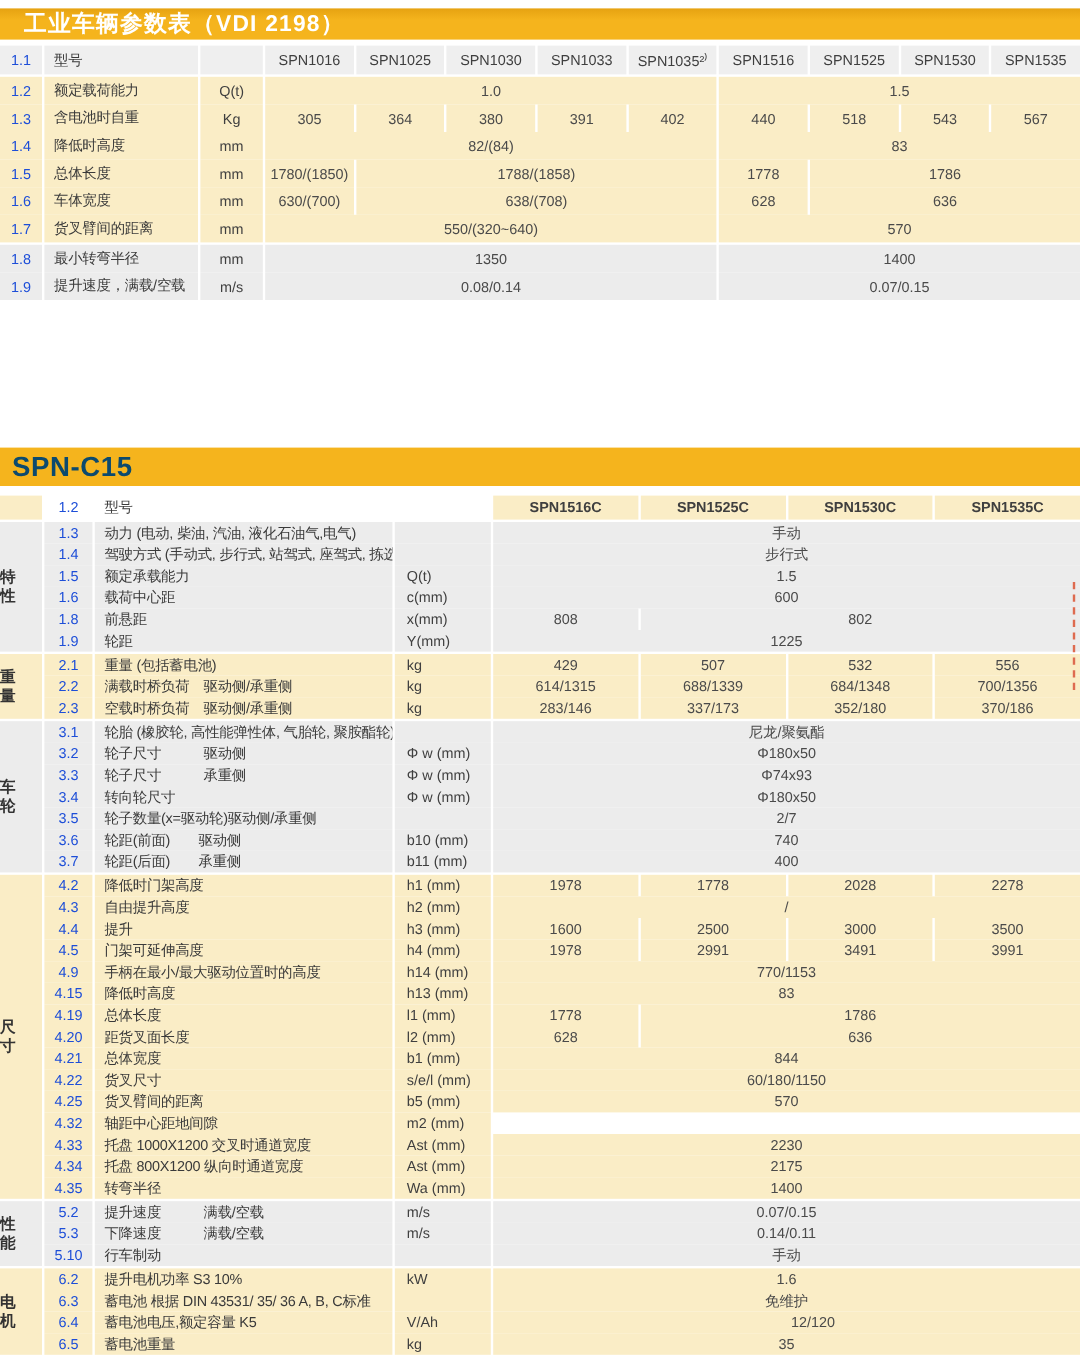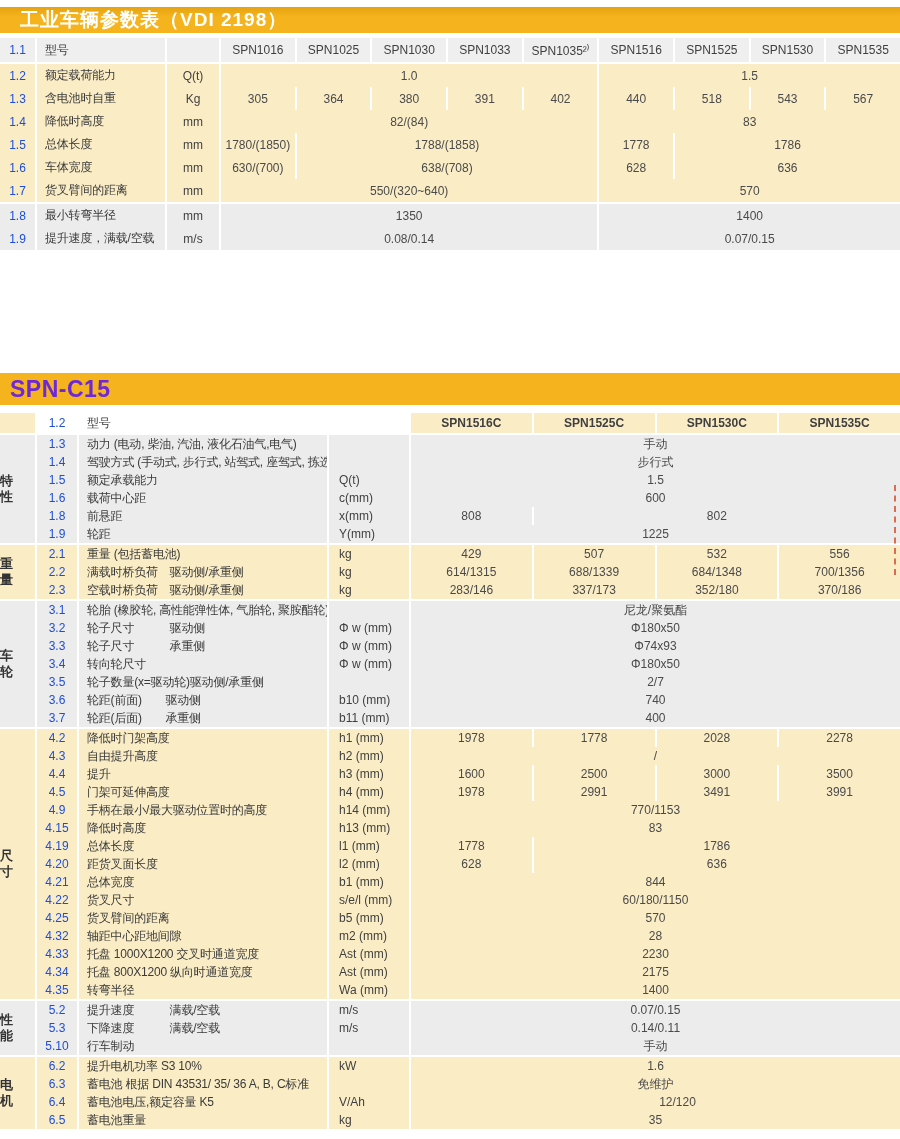--- a/index.html
+++ b/index.html
@@ -4,21 +4,21 @@
 <style>
   html,body{margin:0;padding:0;background:#ffffff;}
   .canvas{position:relative;width:900px;height:1139px;background:#ffffff;
           font-family:Liberation Sans, sans-serif;color:#454545;overflow:hidden;}
 
   
   .bar{box-sizing:border-box;display:flex;align-items:center;}
   .bar1{margin-top:7px;height:26px;background:linear-gradient(#e6a211 0%,#f5b41d 38%,#f5b41d 100%);}
   .bar1 .bartext{font-size:19px;font-weight:bold;color:#ffffff;padding-left:20px;letter-spacing:1px;}
   .bar2{margin-top:123px;height:32px;background:#f5b41d;}
-  .bar2 .bartext{font-size:23px;font-weight:bold;color:#6d28d9;padding-left:10px;letter-spacing:.5px;}
+  .bar2 .bartext{font-size:23px;font-weight:bold;color:#0c4a6e;padding-left:10px;letter-spacing:.5px;}
 
   
   .t1row{display:grid;grid-template-columns:35px 128px 52px repeat(9,1fr);gap:2px;height:23px;}
   .t1row.hdr{height:24px;margin-top:5px;}
   .band{margin-top:2px;}
 
   
   .t2hdr{display:grid;grid-template-columns:35px 40px 248px 80px repeat(4,1fr);gap:2px;height:20px;margin-top:8px;}
   .sect{display:grid;grid-template-columns:35px 1fr;gap:2px;margin-top:2px;}
   .secrows{display:flex;flex-direction:column;}
@@ -359,21 +359,20 @@
           <div class="t2row">
             <div class="cell num cream">4.25</div>
             <div class="cell lbl cream">货叉臂间的距离</div>
             <div class="cell unitL cream">b5 (mm)</div>
             <div class="cell val cream" style="grid-column: span 4;">570</div>
           </div>
           <div class="t2row">
             <div class="cell num cream">4.32</div>
             <div class="cell lbl cream">轴距中心距地间隙</div>
             <div class="cell unitL cream">m2 (mm)</div>
-            <div class="cell val cream" style="grid-column: span 4;">28</div>
           </div>
           <div class="t2row">
             <div class="cell num cream">4.33</div>
             <div class="cell lbl cream">托盘 1000X1200 交叉时通道宽度</div>
             <div class="cell unitL cream">Ast (mm)</div>
             <div class="cell val cream" style="grid-column: span 4; text-align: center;">2230</div>
           </div>
           <div class="t2row">
             <div class="cell num cream">4.34</div>
             <div class="cell lbl cream">托盘 800X1200 纵向时通道宽度</div>

